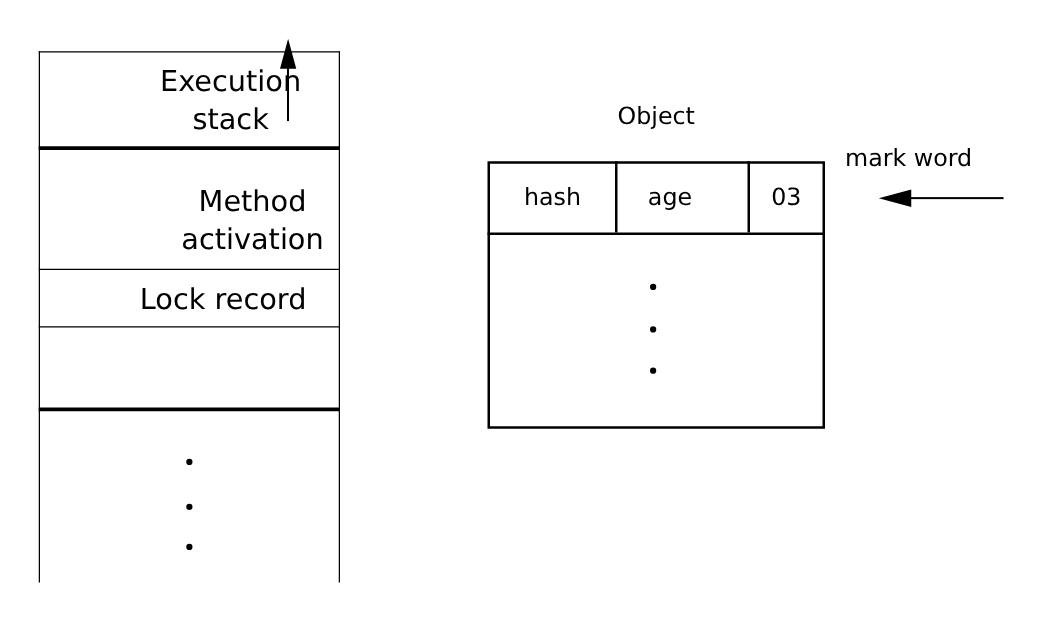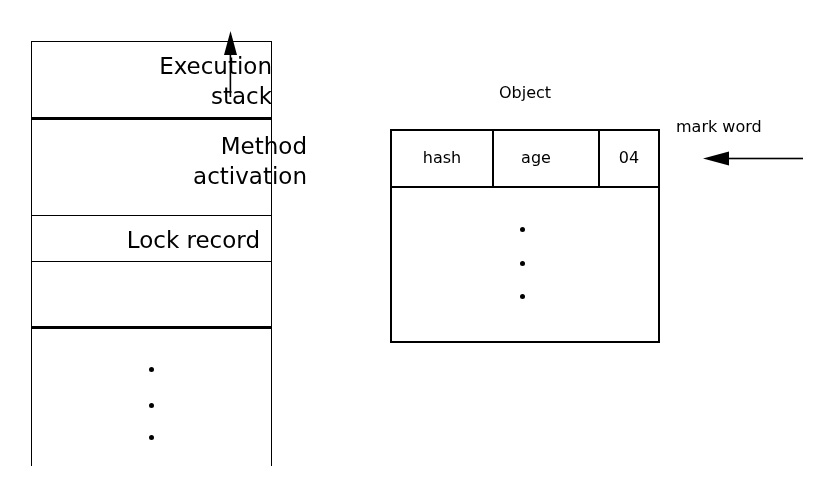--- a/index.html
+++ b/index.html
@@ -33,28 +33,29 @@
   }
   .thick {
     height: 3px;
   }
   .label {
     position: absolute;
     font-family: "DejaVu Sans", sans-serif;
     font-size: 23px;
     line-height: 30px;
     color: #000000;
-    text-align: right;
+    text-align: center;
     white-space: pre-line;
     letter-spacing: 0px;
+    margin-left: 33px;
   }
   .cell-label {
     position: absolute;
     font-family: "DejaVu Sans", sans-serif;
-    font-size: 16px;
+    font-size: 19px;
     line-height: 28px;
     color: #000000;
     text-align: center;
     white-space: nowrap;
   }
   .dot {
     position: absolute;
     width: 5px;
     height: 5px;
     background: #000000;
@@ -116,21 +117,21 @@
 
     <div class="hline" id="stack-top-border"></div>
     <div class="hline thick" id="stack-div-1"></div>
     <div class="hline" id="stack-div-2"></div>
     <div class="hline" id="stack-div-3"></div>
     <div class="hline thick" id="stack-div-4"></div>
 
     <div class="label" style="left:31px; top:41px; width:241px; padding-top:10px;">Execution
 stack</div>
 
-    <div class="label" style="left:31px; top:120px; width:276px; padding-top:11px;">Method
+    <div class="label" style="left:31px; top:120px; width:276px; padding-top:27px;">Method
 activation</div>
 
     <div class="label" style="left:31px; top:219px; width:229px; padding-top:6px;">Lock record</div>
 
     <div id="stack-arrow">
       <svg width="17" height="66" viewBox="0 0 17 66" xmlns="http://www.w3.org/2000/svg">
         <polygon points="8.5,0 15,24 2,24" fill="#000000"></polygon>
         <rect x="7.6" y="20" width="1.6" height="46" fill="#000000"></rect>
       </svg>
     </div>
@@ -147,21 +148,21 @@
     <div id="object-box"></div>
 
     <div class="hline" id="object-header-rule"></div>
     <div class="vline" id="object-col-1"></div>
     <div class="vline" id="object-col-2"></div>
 
     <div class="cell-label" style="left:392px; top:144px; width:100px;">hash</div>
 
     <div class="cell-label" style="left:494px; top:144px; width:84px;">age</div>
 
-    <div class="cell-label" style="left:600px; top:144px; width:58px;">04</div>
+    <div class="cell-label" style="left:600px; top:144px; width:58px;">03</div>
 
     <div class="dot" style="left:520px; top:227px;"></div>
     <div class="dot" style="left:520px; top:261px;"></div>
     <div class="dot" style="left:520px; top:294px;"></div>
   </div>
 
   <div>
 
     <div class="cell-label" style="left:676px; top:113px; width:160px; text-align:left;">mark word</div>
 

